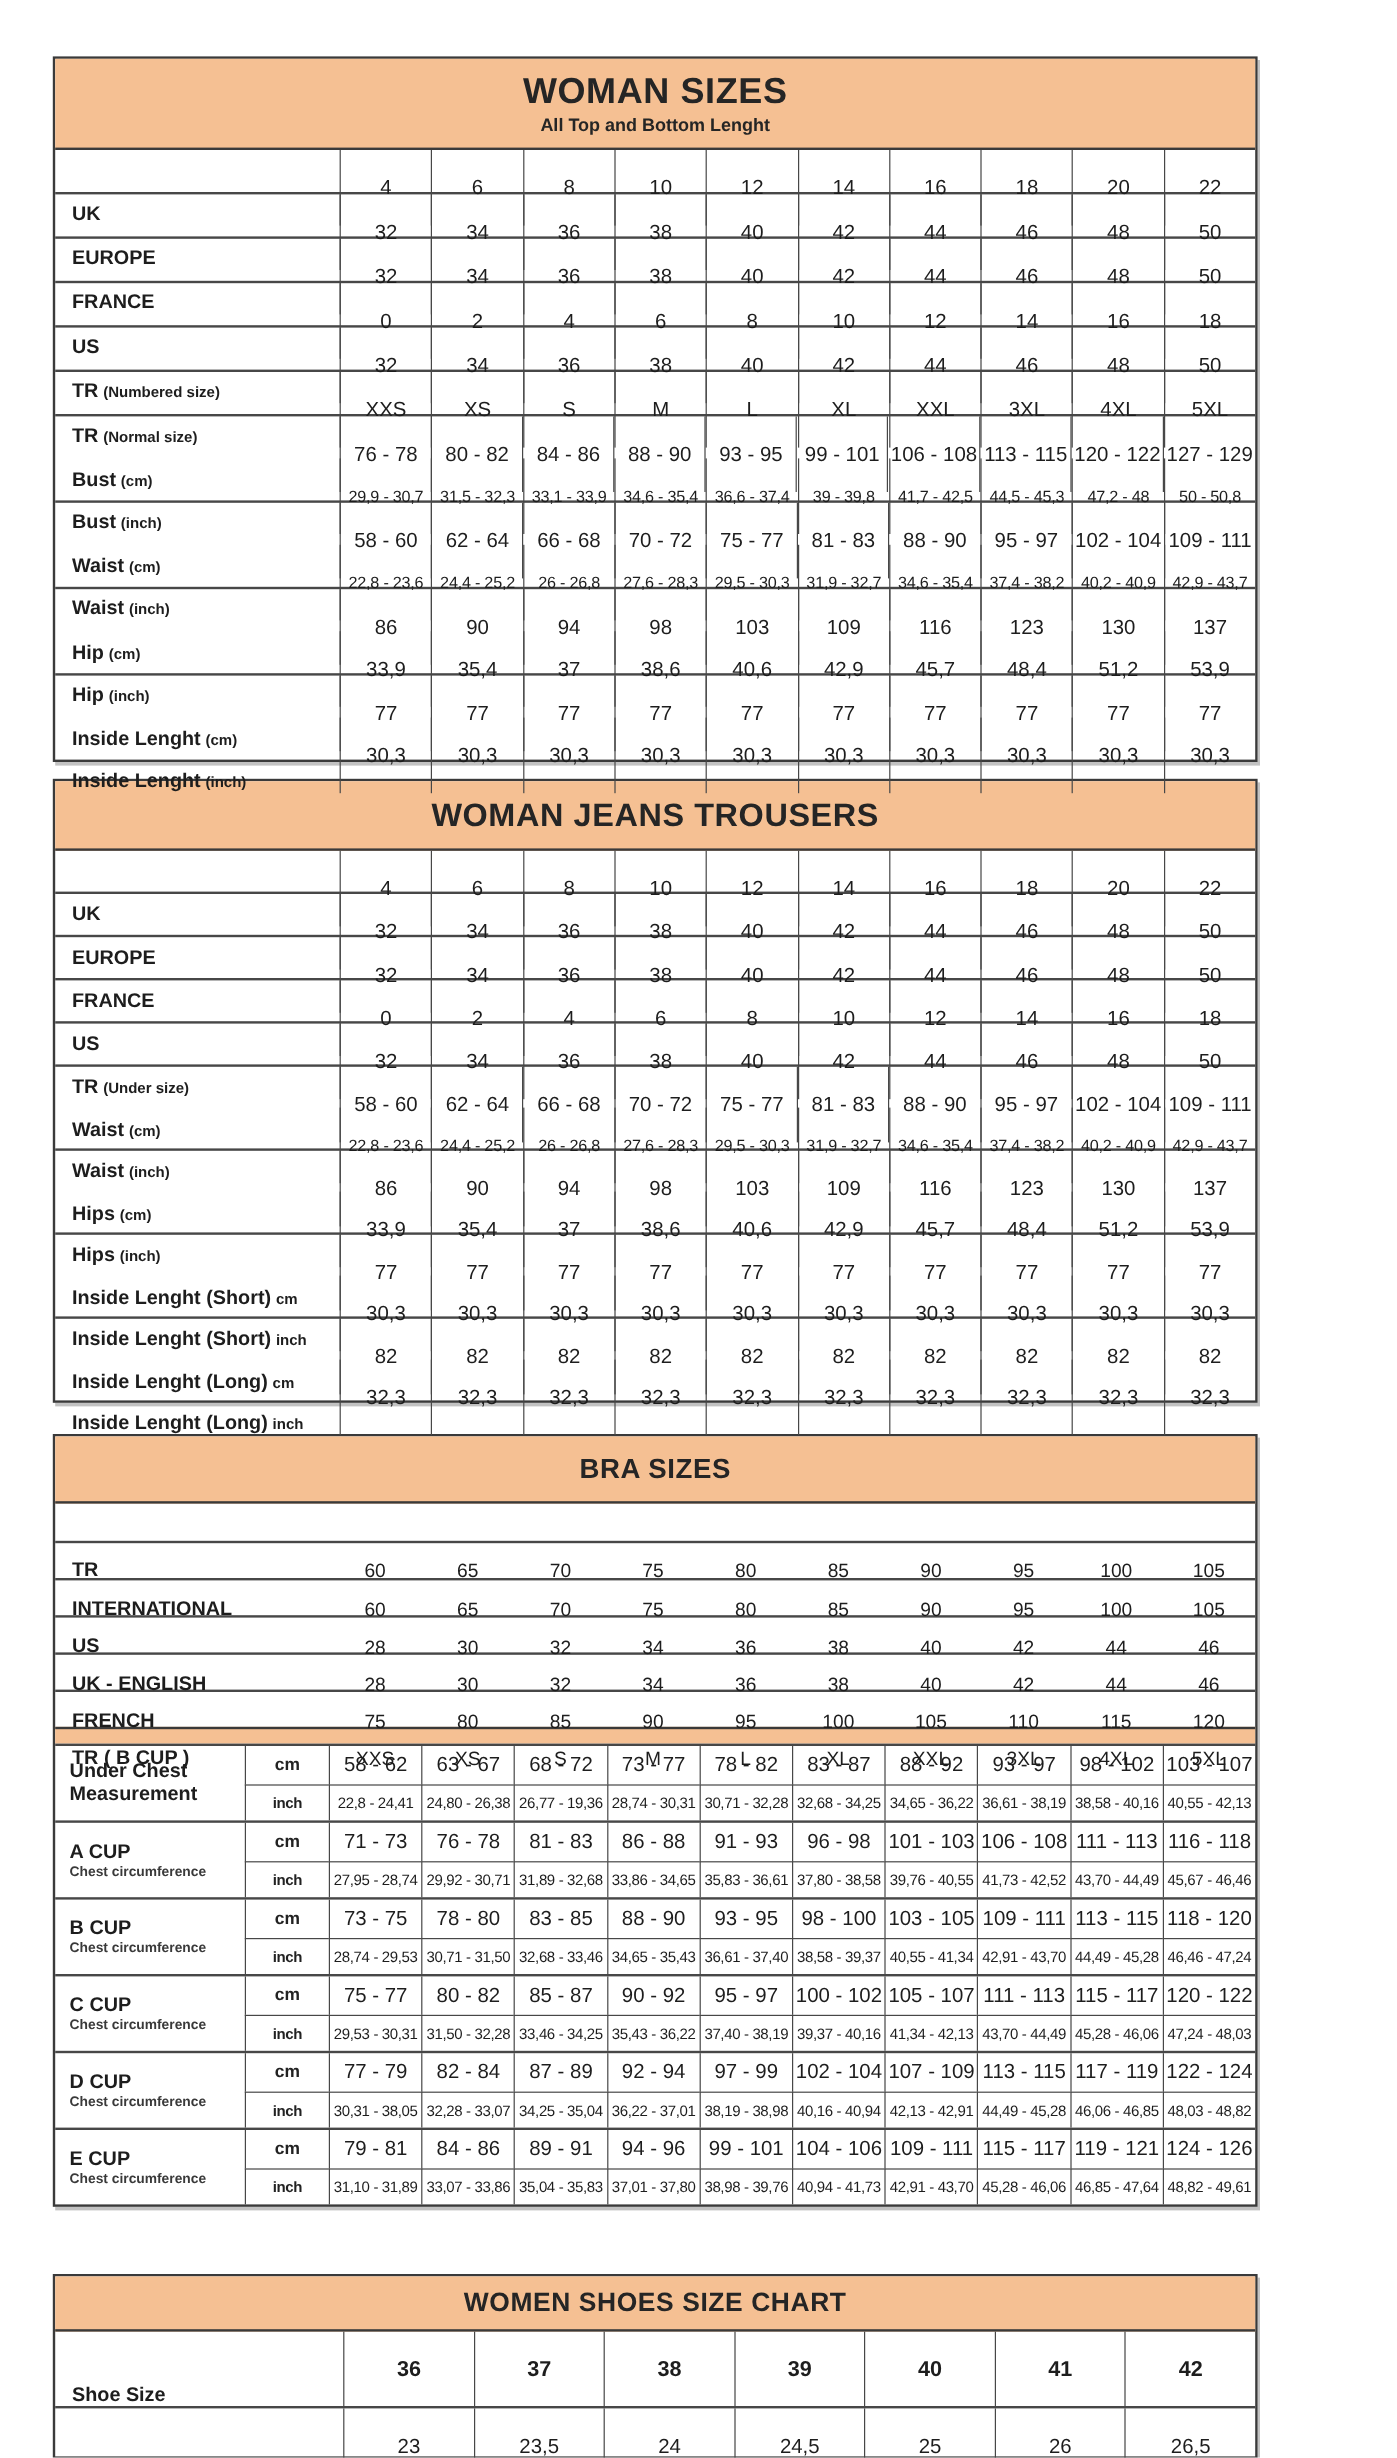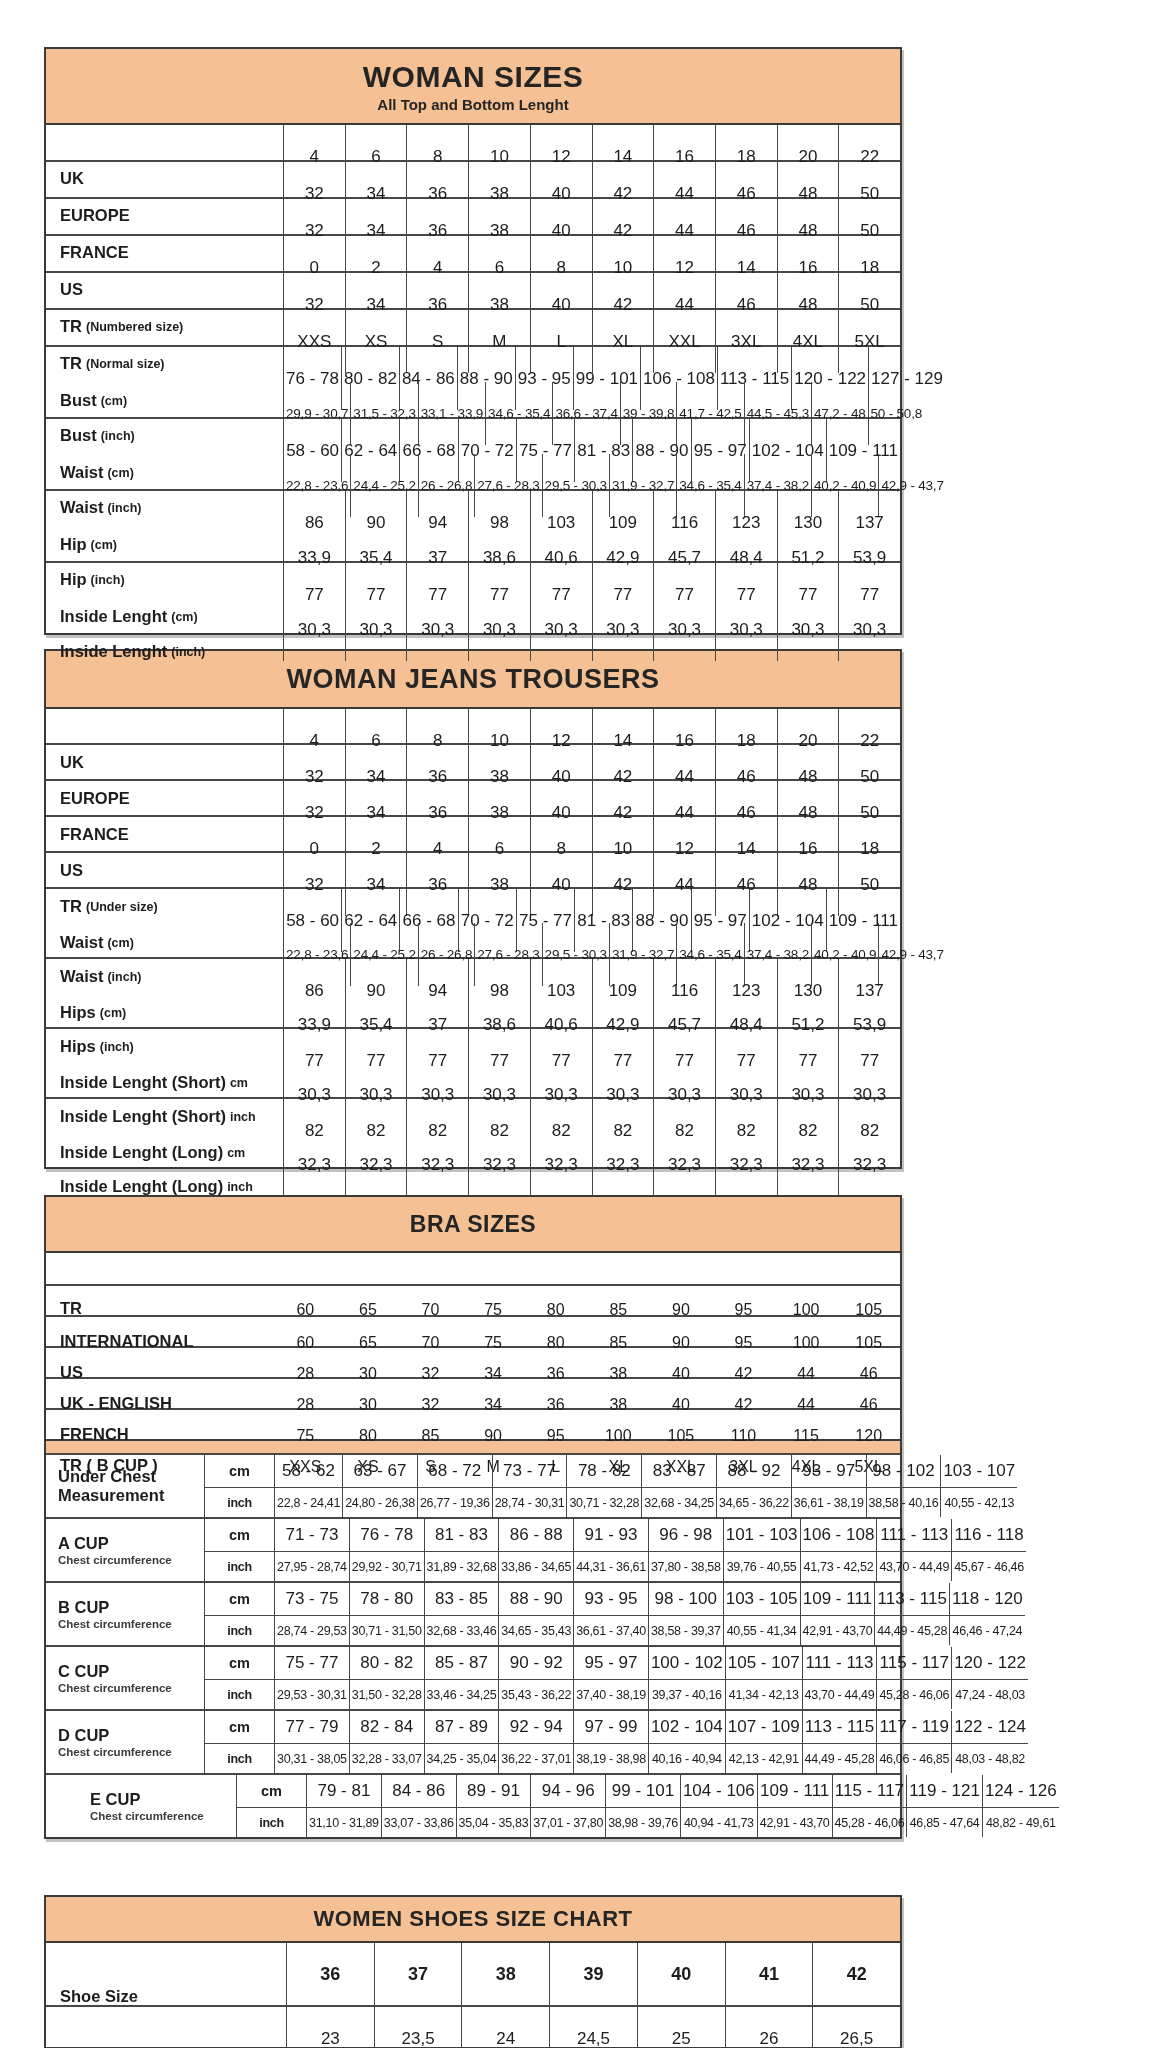--- a/index.html
+++ b/index.html
@@ -4,21 +4,21 @@
 <style>
   * { margin:0; padding:0; box-sizing:border-box; }
   html,body { background:#ffffff; }
   body {
     width:1164px; height:2048px;
     padding:47px 44px 0 44px;
     font-family:"Liberation Sans", sans-serif;
     color:#222;
   }
   .size-table {
-    width:858px;
+    width:1004px;
     border:2.5px solid #3a3a3a;
     box-shadow:2px 3px 0 #c2c2c2;
     background:#fff;
   }
   .tbl-header {
     background:var(--hdr-bg,#f5c093);
     border-bottom:2px solid #3a3a3a;
     display:flex; flex-direction:column; align-items:center; justify-content:center;
     text-align:center;
   }
@@ -705,21 +705,21 @@
         <div class="cell value-cell cup-cm-cell">96 - 98</div>
         <div class="cell value-cell cup-cm-cell">101 - 103</div>
         <div class="cell value-cell cup-cm-cell">106 - 108</div>
         <div class="cell value-cell cup-cm-cell">111 - 113</div>
         <div class="cell value-cell cup-cm-cell">116 - 118</div>
         <div class="cell unit-cell cup-inch-cell cup-row2">inch</div>
         <div class="cell value-cell cup-inch-cell cup-row2">27,95 - 28,74</div>
         <div class="cell value-cell cup-inch-cell cup-row2">29,92 - 30,71</div>
         <div class="cell value-cell cup-inch-cell cup-row2">31,89 - 32,68</div>
         <div class="cell value-cell cup-inch-cell cup-row2">33,86 - 34,65</div>
-        <div class="cell value-cell cup-inch-cell cup-row2">44,31 - 36,61</div>
+        <div class="cell value-cell cup-inch-cell cup-row2">35,83 - 36,61</div>
         <div class="cell value-cell cup-inch-cell cup-row2">37,80 - 38,58</div>
         <div class="cell value-cell cup-inch-cell cup-row2">39,76 - 40,55</div>
         <div class="cell value-cell cup-inch-cell cup-row2">41,73 - 42,52</div>
         <div class="cell value-cell cup-inch-cell cup-row2">43,70 - 44,49</div>
         <div class="cell value-cell cup-inch-cell cup-row2">45,67 - 46,46</div>
       </div>
       <div class="cup-section" style="grid-template-columns: 158px 70px repeat(10, 1fr);">
         <div class="cup-label">
           <div class="cup-name">B CUP</div>
           <div class="cup-sub">Chest circumference</div>
@@ -796,21 +796,21 @@
         <div class="cell value-cell cup-inch-cell cup-row2">32,28 - 33,07</div>
         <div class="cell value-cell cup-inch-cell cup-row2">34,25 - 35,04</div>
         <div class="cell value-cell cup-inch-cell cup-row2">36,22 - 37,01</div>
         <div class="cell value-cell cup-inch-cell cup-row2">38,19 - 38,98</div>
         <div class="cell value-cell cup-inch-cell cup-row2">40,16 - 40,94</div>
         <div class="cell value-cell cup-inch-cell cup-row2">42,13 - 42,91</div>
         <div class="cell value-cell cup-inch-cell cup-row2">44,49 - 45,28</div>
         <div class="cell value-cell cup-inch-cell cup-row2">46,06 - 46,85</div>
         <div class="cell value-cell cup-inch-cell cup-row2">48,03 - 48,82</div>
       </div>
-      <div class="cup-section" style="grid-template-columns: 158px 70px repeat(10, 1fr); padding-left: 32px;">
+      <div class="cup-section" style="grid-template-columns: 158px 70px repeat(10, 1fr);">
         <div class="cup-label">
           <div class="cup-name">E CUP</div>
           <div class="cup-sub">Chest circumference</div>
         </div>
         <div class="cell unit-cell cup-cm-cell">cm</div>
         <div class="cell value-cell cup-cm-cell">79 - 81</div>
         <div class="cell value-cell cup-cm-cell">84 - 86</div>
         <div class="cell value-cell cup-cm-cell">89 - 91</div>
         <div class="cell value-cell cup-cm-cell">94 - 96</div>
         <div class="cell value-cell cup-cm-cell">99 - 101</div>

